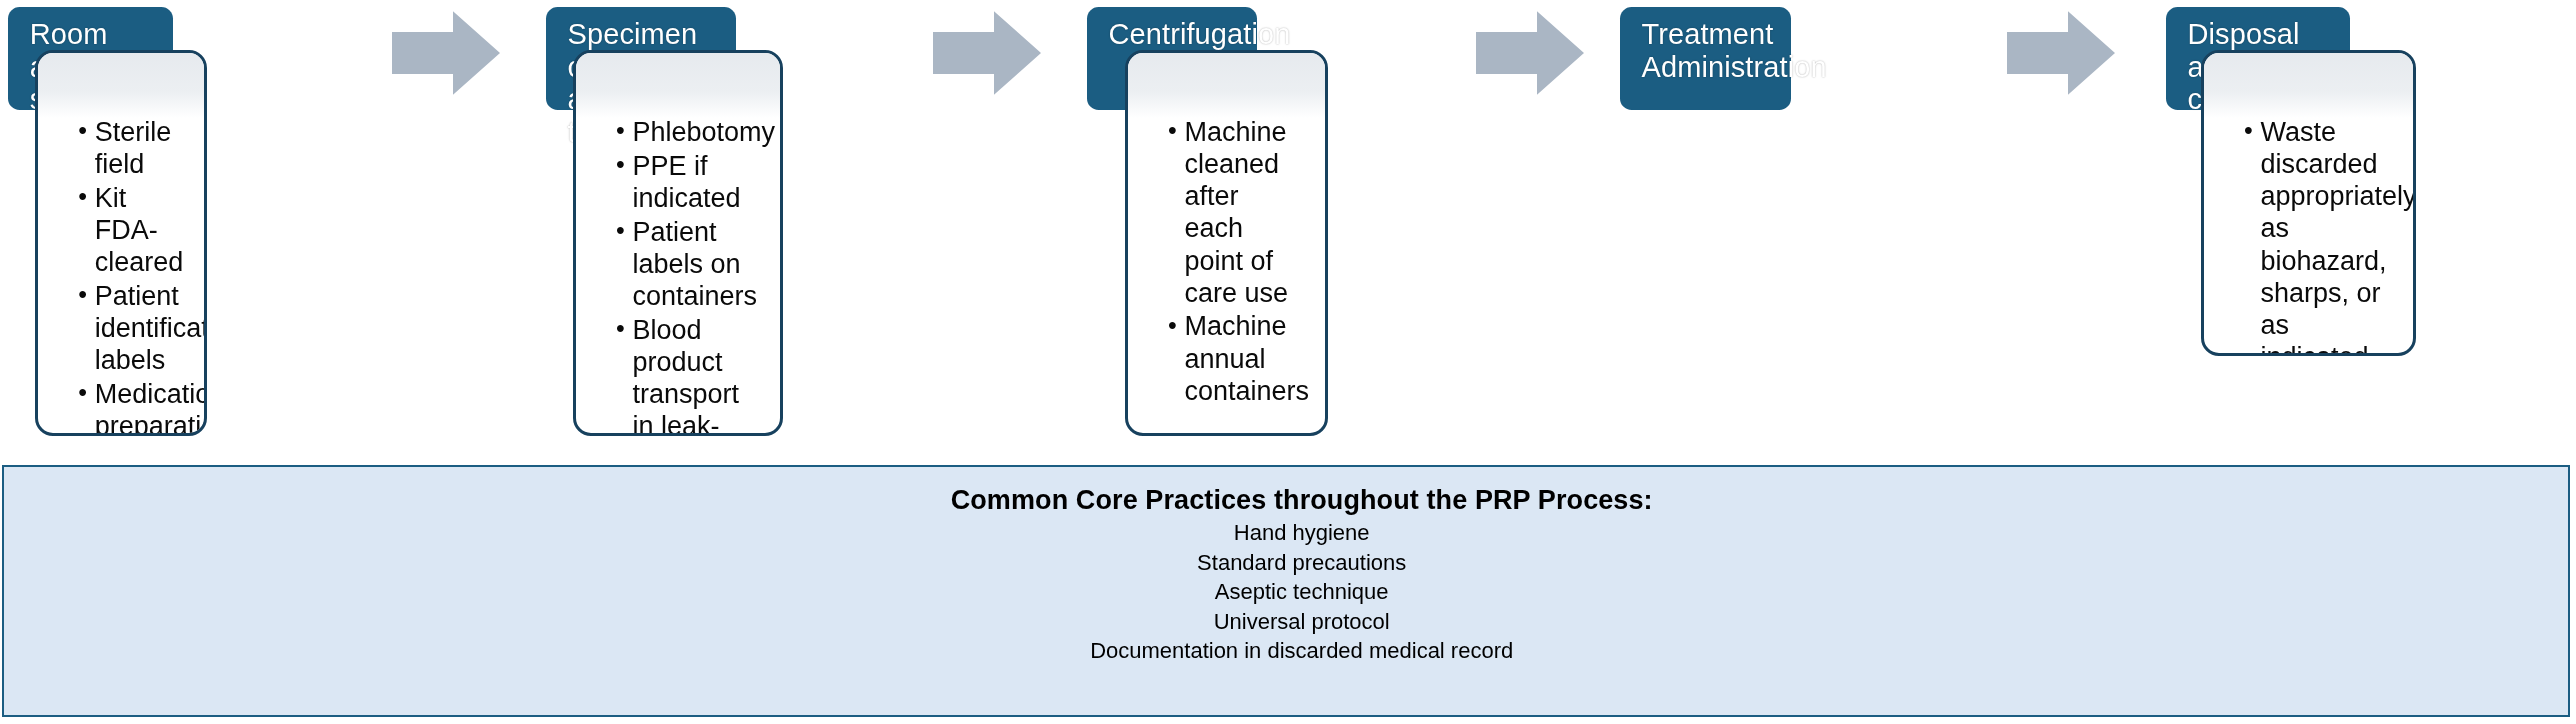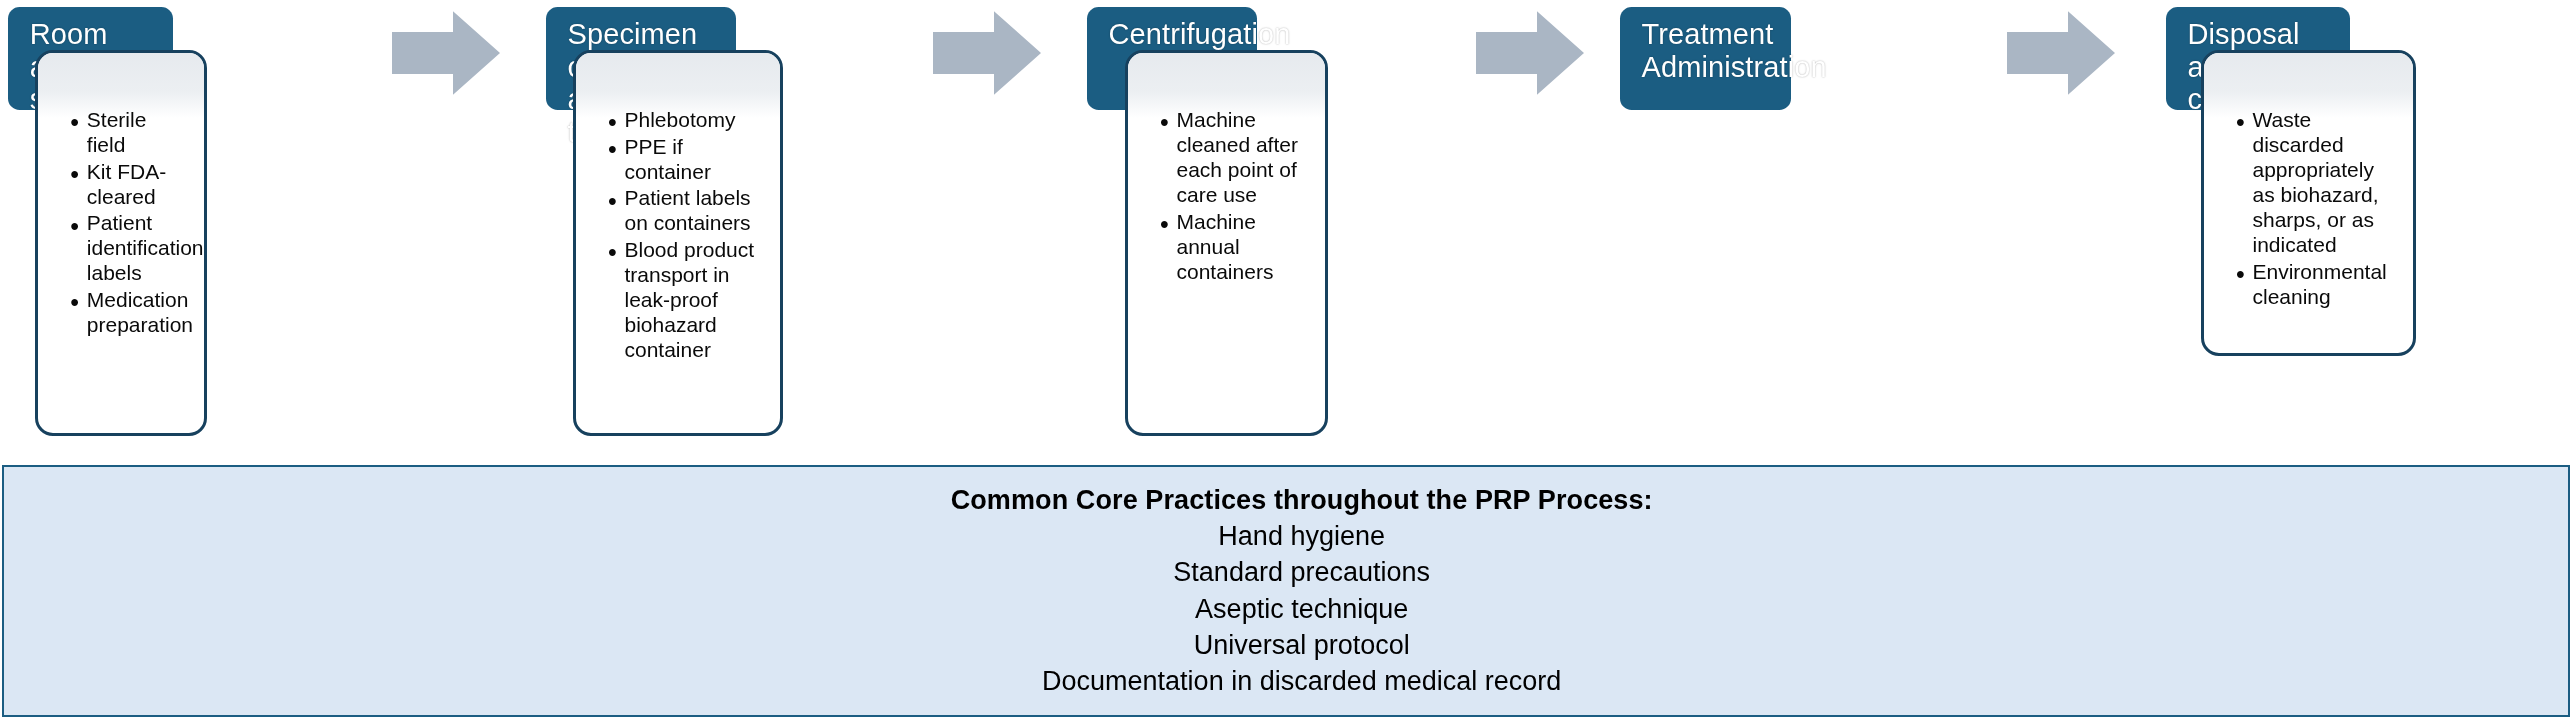--- a/index.html
+++ b/index.html
@@ -38,23 +38,23 @@
     overflow:hidden;
   }
   
   .body::before{
     content:"";position:absolute;left:0;top:0;right:0;height:65px;
     background:linear-gradient(180deg,#e6eaee 0%,#eceff2 60%,#ffffff 100%);
     pointer-events:none;
   }
   .bullets{
     position:relative;z-index:3;
-    margin:4px;padding:51px 11.6px 0 28px;
+    margin:12px;padding:51px 11.6px 0 28px;
     list-style:none;
-    font-size:21px;line-height:1.19;color:#0a0a0a;
+    font-size:27px;line-height:1.19;color:#0a0a0a;
   }
   .bullets li{
     position:relative;padding-left:16.5px;margin:0 0 1.7px 0;
     text-indent:0;
   }
   .bullets li::before{
     content:"\2022";position:absolute;left:0;top:-0.8px;font-size:25px;line-height:1.24;
   }
 
   
@@ -69,21 +69,21 @@
     border:2.5px solid #1b5d82;
     z-index:1;
   }
   #common .inner{
     padding-top:15px;text-align:center;color:#000000;margin-left:32px;
   }
   #common .ctitle{
     font-size:27px;font-weight:bold;line-height:1.34;letter-spacing:0.1px;
   }
   #common .cline{
-    font-size:27px;line-height:1.34;
+    font-size:22px;line-height:1.34;
   }
 </style>
 </head>
 <body>
 
 <div id="stage">
 
   <div class="col" style="left:8.3px;width:513px;">
     <div class="hdr" style="left:0px;top:6.6px;width:165px;height:103px;">Room and tray set up</div>
     <div class="body" style="left:27px;top:50px;width:172px;height:386px;">
@@ -100,21 +100,21 @@
     <svg viewBox="0 0 131 101" xmlns="http://www.w3.org/2000/svg" aria-hidden="true">
       <polygon points="0,25 74,25 74,0 131,50.5 74,101 74,76 0,76" fill="#aab6c4"></polygon>
     </svg>
   </div>
 
   <div class="col" style="left:546px;width:513px;">
     <div class="hdr" style="left:0px;top:6.6px;width:190px;height:103px;">Specimen collection and transport</div>
     <div class="body" style="left:27px;top:50px;width:210px;height:386px;">
       <ul class="bullets">
         <li>Phlebotomy</li>
-        <li>PPE if container</li>
+        <li>PPE if indicated</li>
         <li>Patient labels on containers</li>
         <li>Blood product transport in leak-proof biohazard container</li>
       </ul>
     </div>
   </div>
 
   <div class="arrow" style="left:933px;">
     <svg viewBox="0 0 131 101" xmlns="http://www.w3.org/2000/svg" aria-hidden="true">
       <polygon points="0,25 74,25 74,0 131,50.5 74,101 74,76 0,76" fill="#aab6c4"></polygon>
     </svg>

